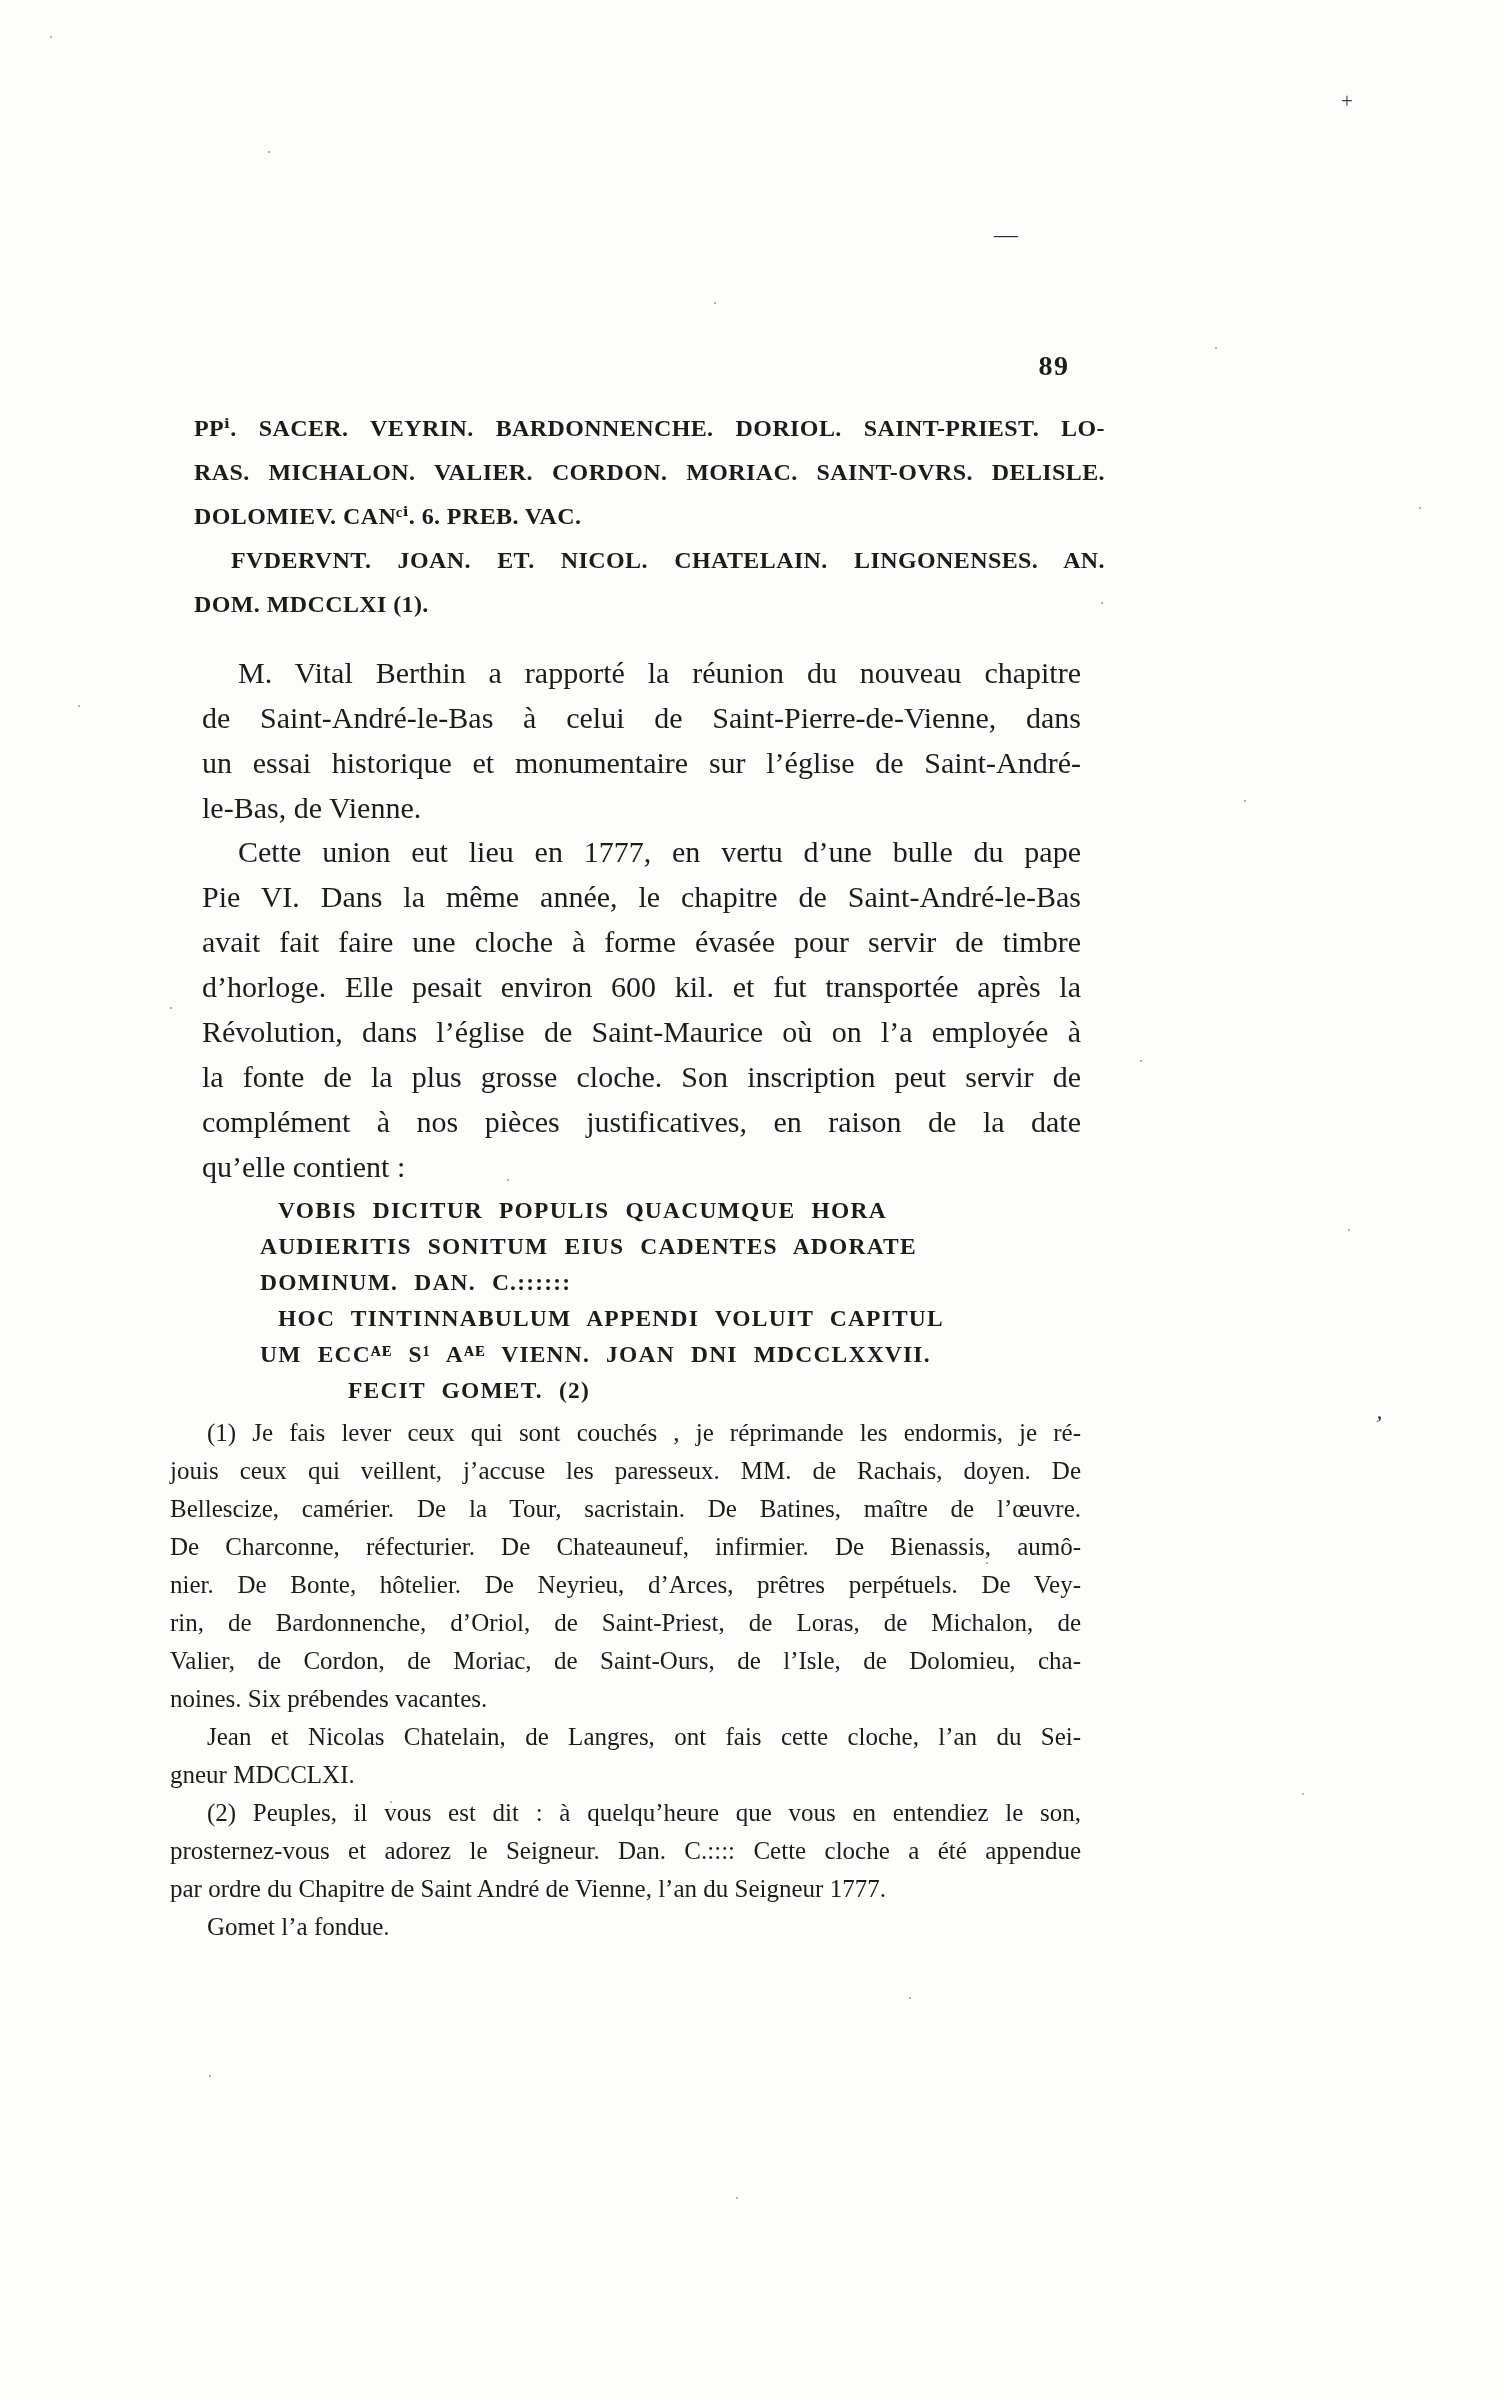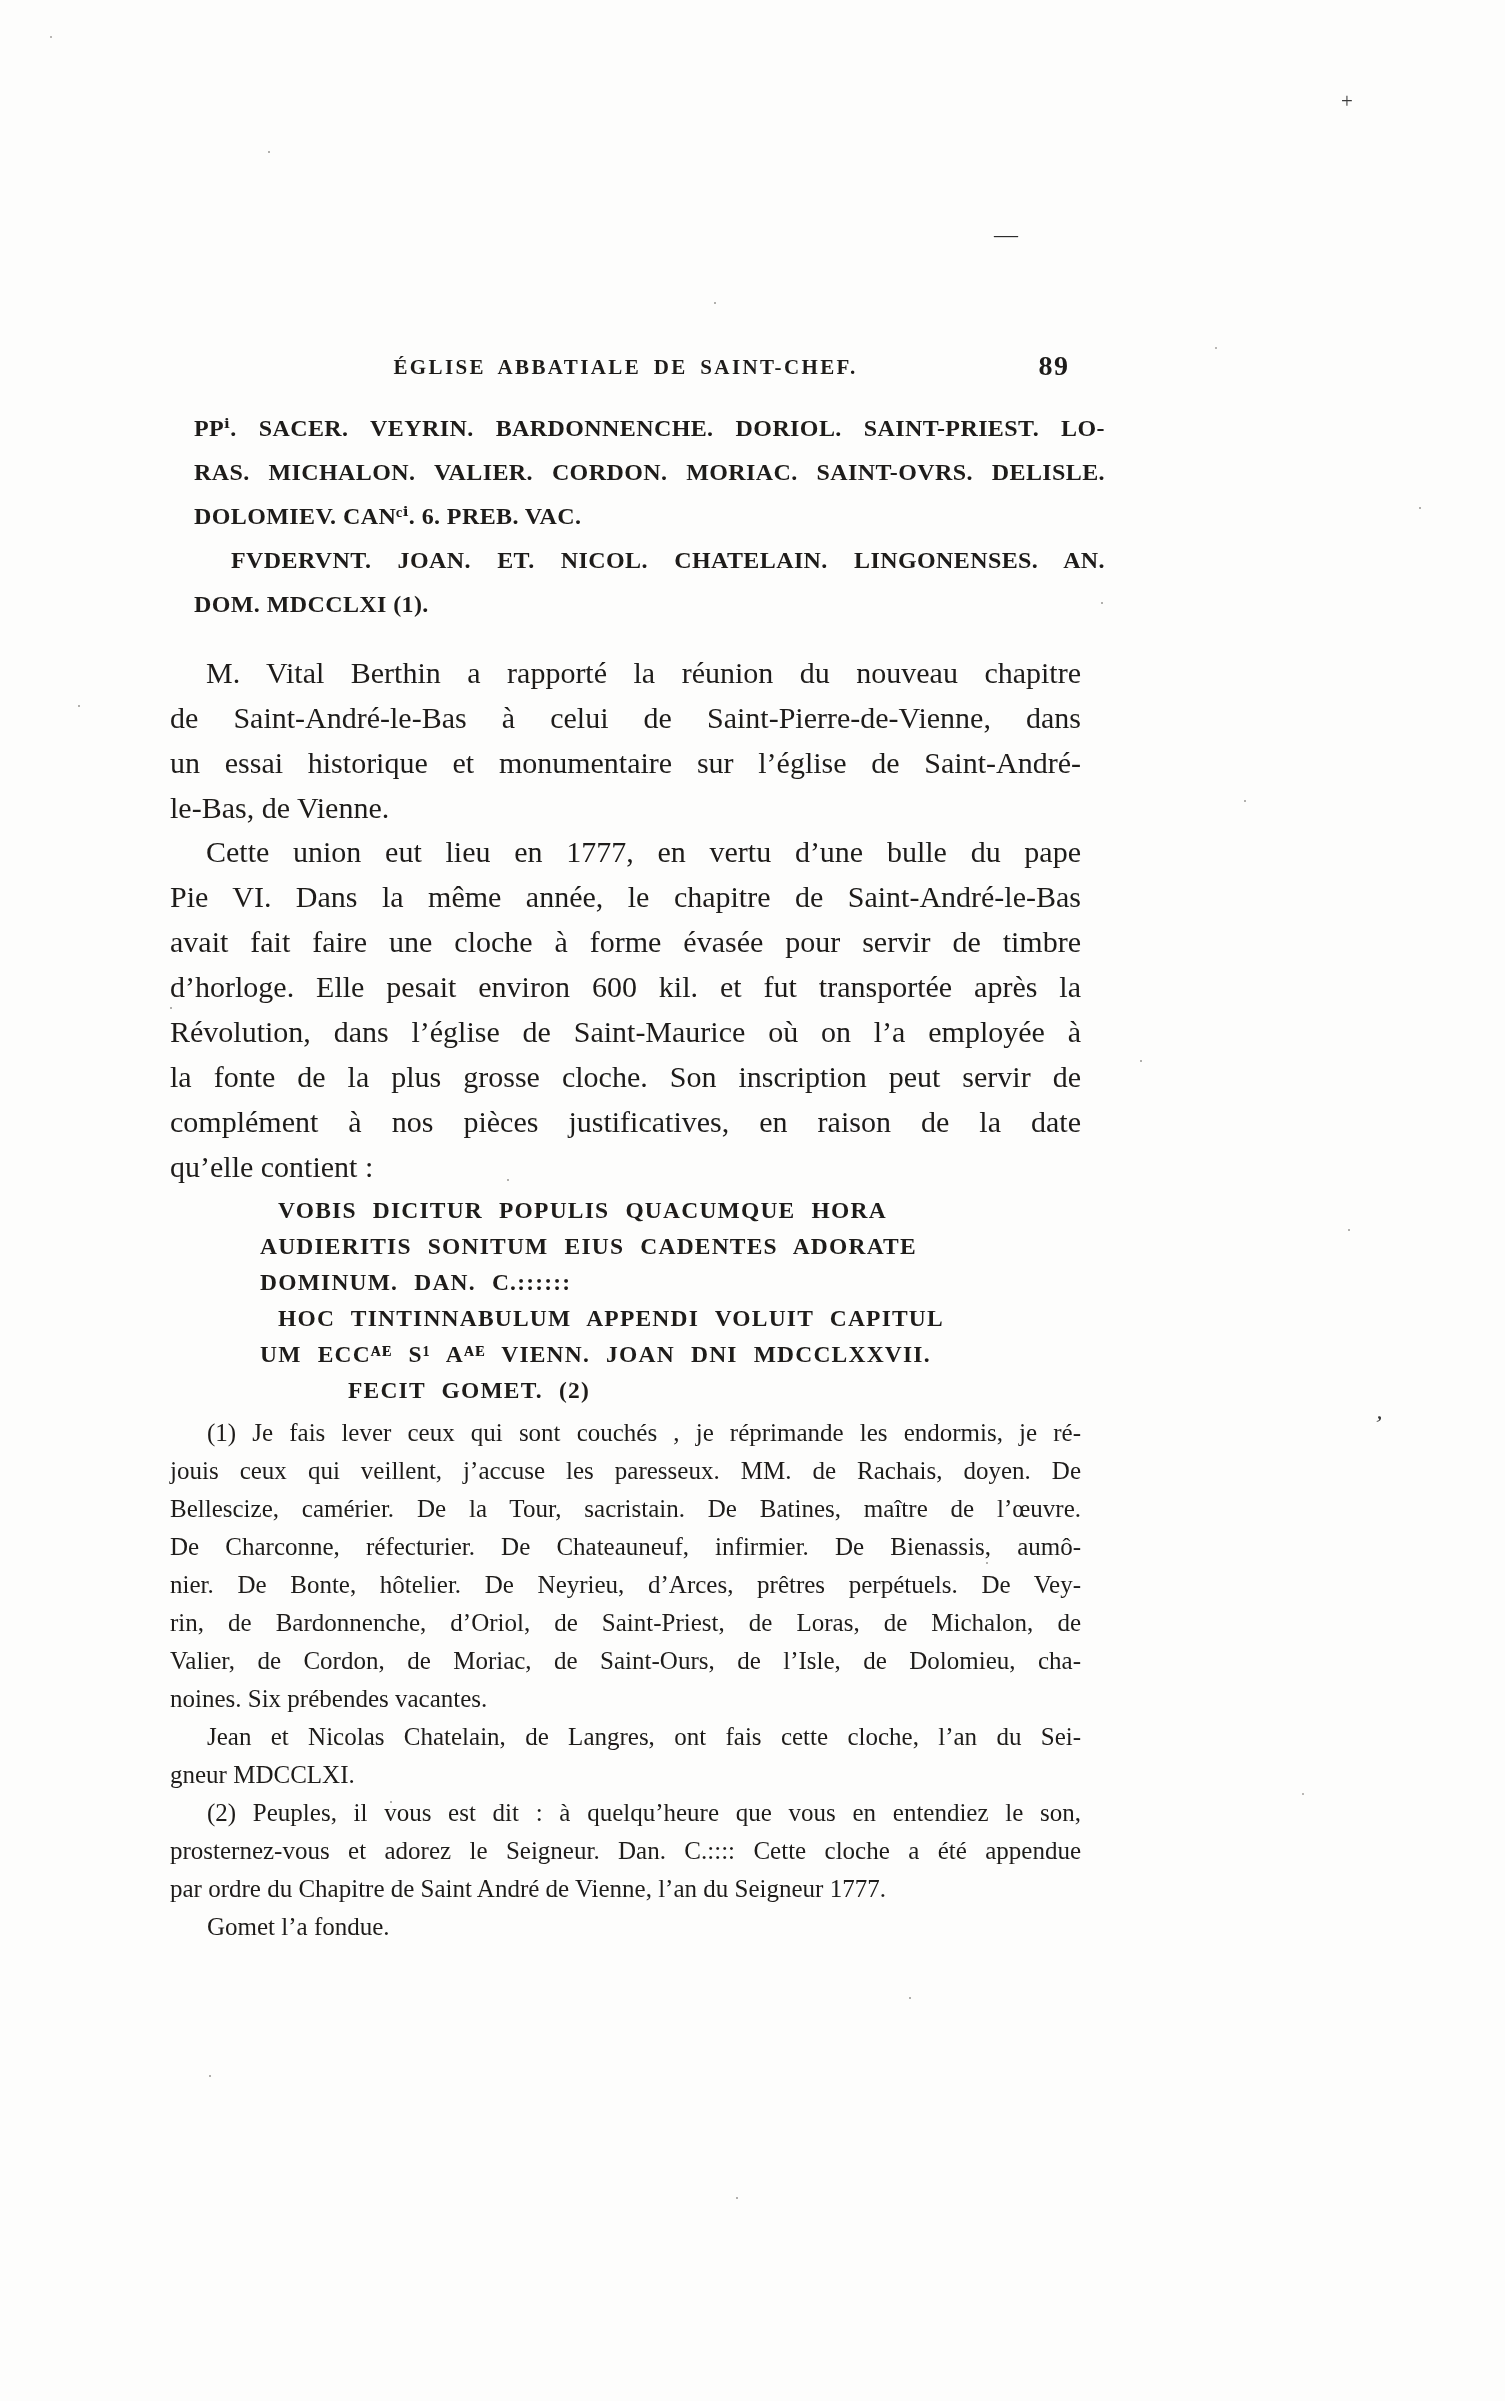--- a/index.html
+++ b/index.html
@@ -35,21 +35,21 @@
 
   
   .caps{top:406px;font-size:24px;font-weight:bold;letter-spacing:0.4px;margin-left:24px;}
   .caps .line{line-height:44px;height:44px;}
   .caps .line:nth-child(3),
   .caps .line:nth-child(5){text-align-last:left;}
   .caps .line:nth-child(4){text-indent:37px;}
 
   
   .para{font-size:30px;}
-  .para .line{line-height:45px;height:45px;}
+  .para .line{line-height:45px;height:45px;margin-left:32px;}
   .para .line:first-child{text-indent:36px;}
   .para .line:last-child{text-align-last:left;}
   .para1{top:650px;}
   .para2{top:829px;}
 
   
   .inscription{
     top:1192px;left:260px;width:698px;
     font-size:23.5px;font-weight:bold;
     letter-spacing:1.2px;word-spacing:9px;
@@ -80,21 +80,20 @@
   .mark-dash{left:994px;top:221px;font-size:24px;color:#2c2c2c;}
   .mark-tick{left:1374px;top:1411px;font-size:24px;transform:rotate(12deg);}
   .speck{position:absolute;background:#575450;border-radius:50%;}
 </style>
 </head>
 <body>
 
 <div class="page">
 
   <div class="block header">
-    <span class="title">ÉGLISE ABBATIALE DE SAINT-CHEF.</span>
     <span class="pagenum">89</span>
   </div>
 
   <div class="block caps">
       <div class="line">PPⁱ. SACER. VEYRIN. BARDONNENCHE. DORIOL. SAINT-PRIEST. LO-</div>
       <div class="line">RAS. MICHALON. VALIER. CORDON. MORIAC. SAINT-OVRS. DELISLE.</div>
       <div class="line">DOLOMIEV. CANᶜⁱ. 6. PREB. VAC.</div>
       <div class="line">FVDERVNT. JOAN. ET. NICOL. CHATELAIN. LINGONENSES. AN.</div>
       <div class="line">DOM. MDCCLXI (1).</div>
     </div>

